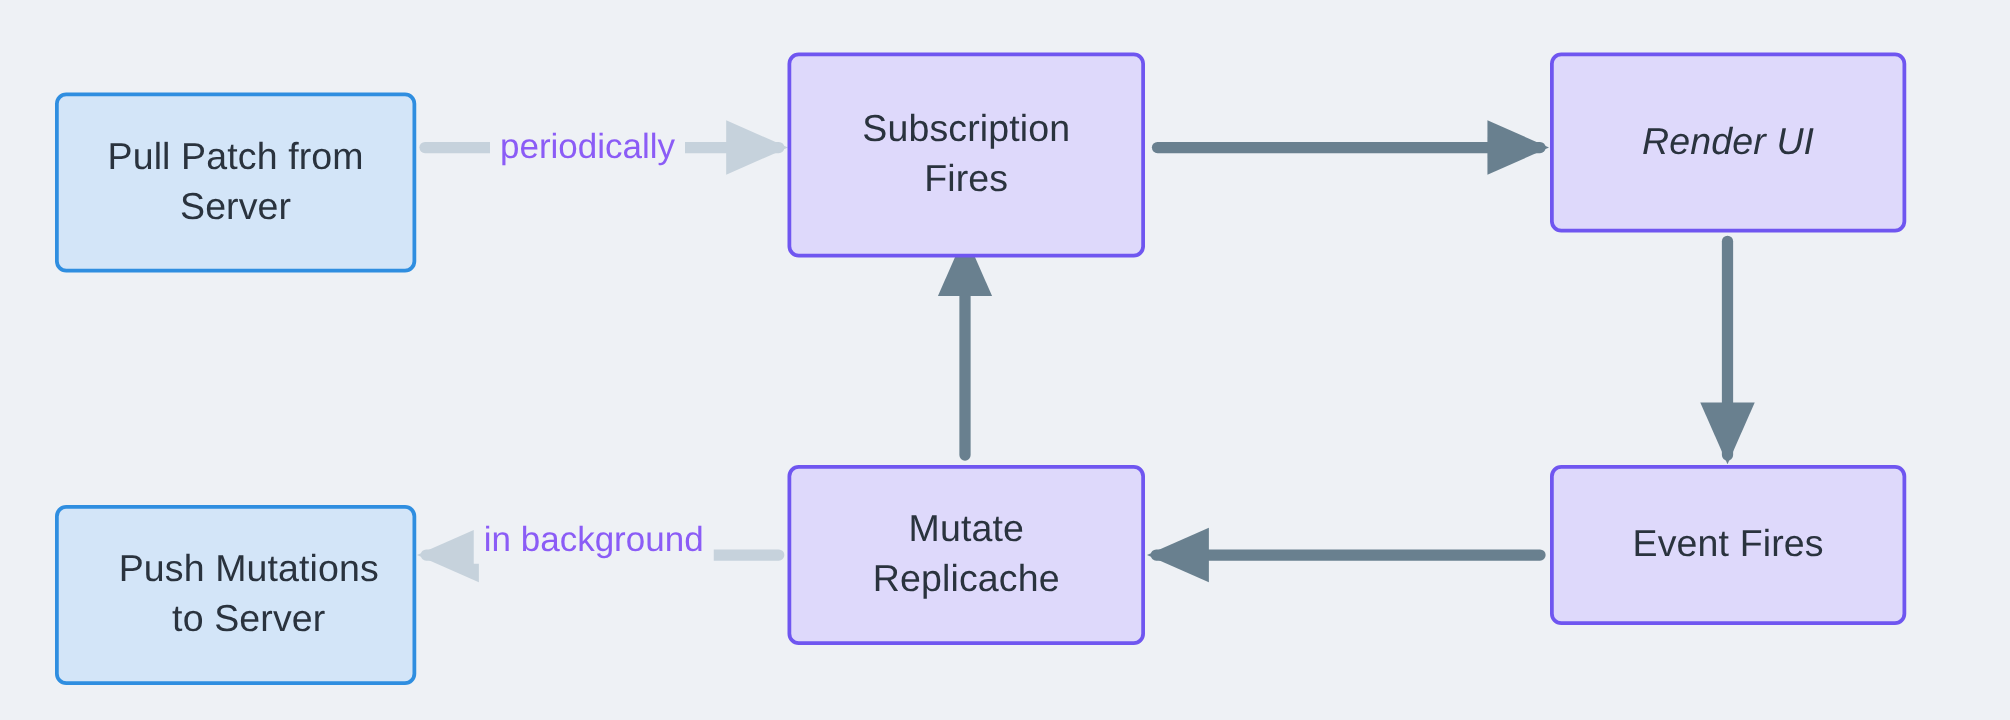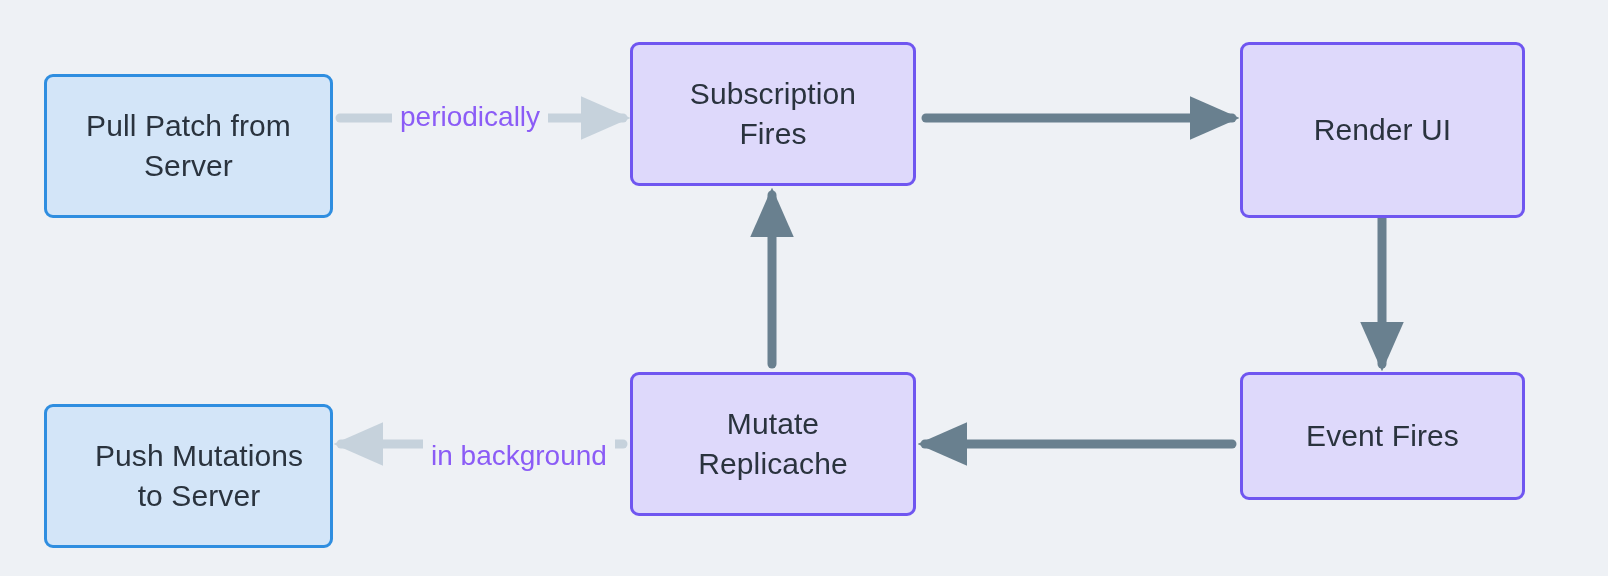--- a/index.html
+++ b/index.html
@@ -61,28 +61,28 @@
     position: absolute;
     font-size: 28px;
     color: #8b5cf6;
     background: #eef1f5;
     padding: 2px 8px;
     line-height: 1.2;
     white-space: nowrap;
     z-index: 4;
   }
   #node-pull-patch   { left: 44px;   top: 42px;  width: 289px; height: 144px; }
-  #node-subscription { left: 630px;  top: 42px;  width: 286px; height: 144px; }
-  #node-render-ui    { left: 1240px; top: 42px;  width: 285px; height: 176px; }
+  #node-subscription { left: 630px;  top: 42px;  width: 286px; height: 164px; }
+  #node-render-ui    { left: 1240px; top: 42px;  width: 285px; height: 144px; font-style: italic; }
   #node-push-mutations { left: 44px;   top: 372px; width: 289px; height: 144px; padding-left: 21px; }
   #node-mutate       { left: 630px;  top: 372px; width: 286px; height: 144px; }
   #node-event-fires  { left: 1240px; top: 372px; width: 285px; height: 128px; }
 
   #label-periodically { left: 392px; top: 98px; }
-  #label-in-background { left: 379px; top: 437px; margin-left: 44px; }
+  #label-in-background { left: 379px; top: 413px; }
 </style>
 </head>
 <body>
 
 <div id="diagram-root">
 
   <svg class="edge-layer" width="1608" height="576" viewBox="0 0 1608 576" xmlns="http://www.w3.org/2000/svg">
     <defs>
       <marker id="arrow-solid" viewBox="0 0 10 10" refX="8.5" refY="5" markerWidth="5.5" markerHeight="5.5" orient="auto-start-reverse">
         <path d="M 0 0.6 L 10 5 L 0 9.4 z" fill="#69808f"></path>

